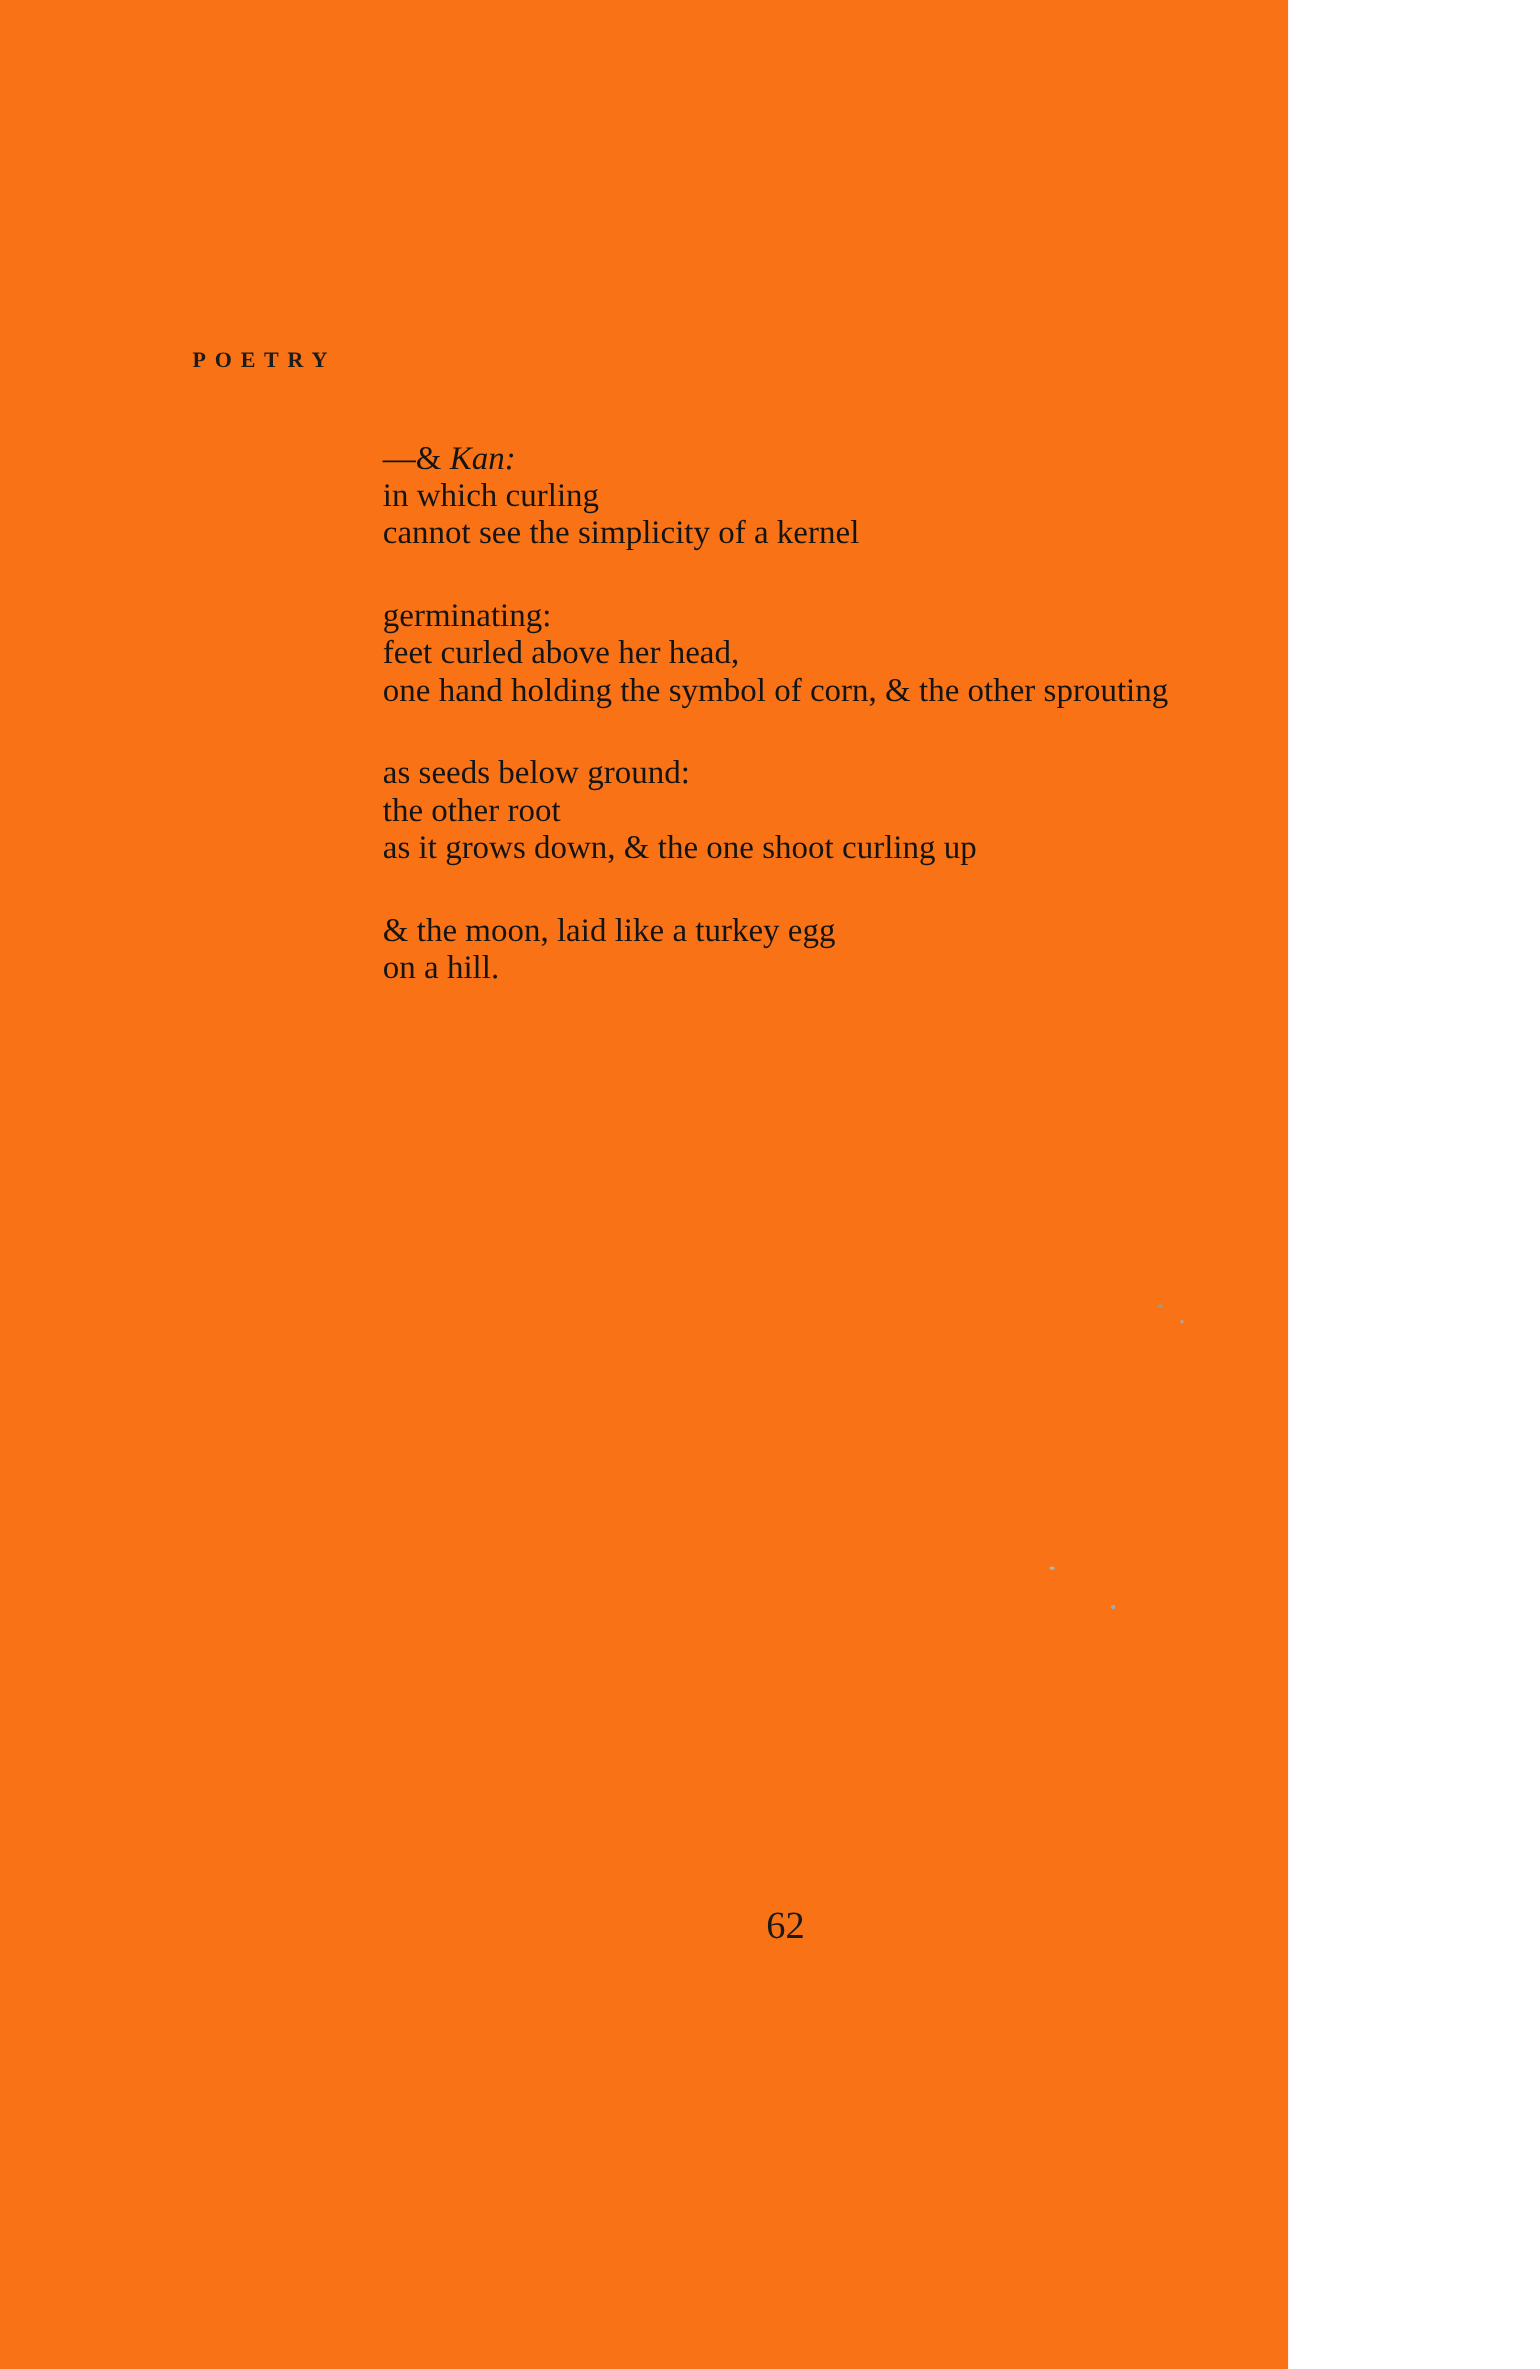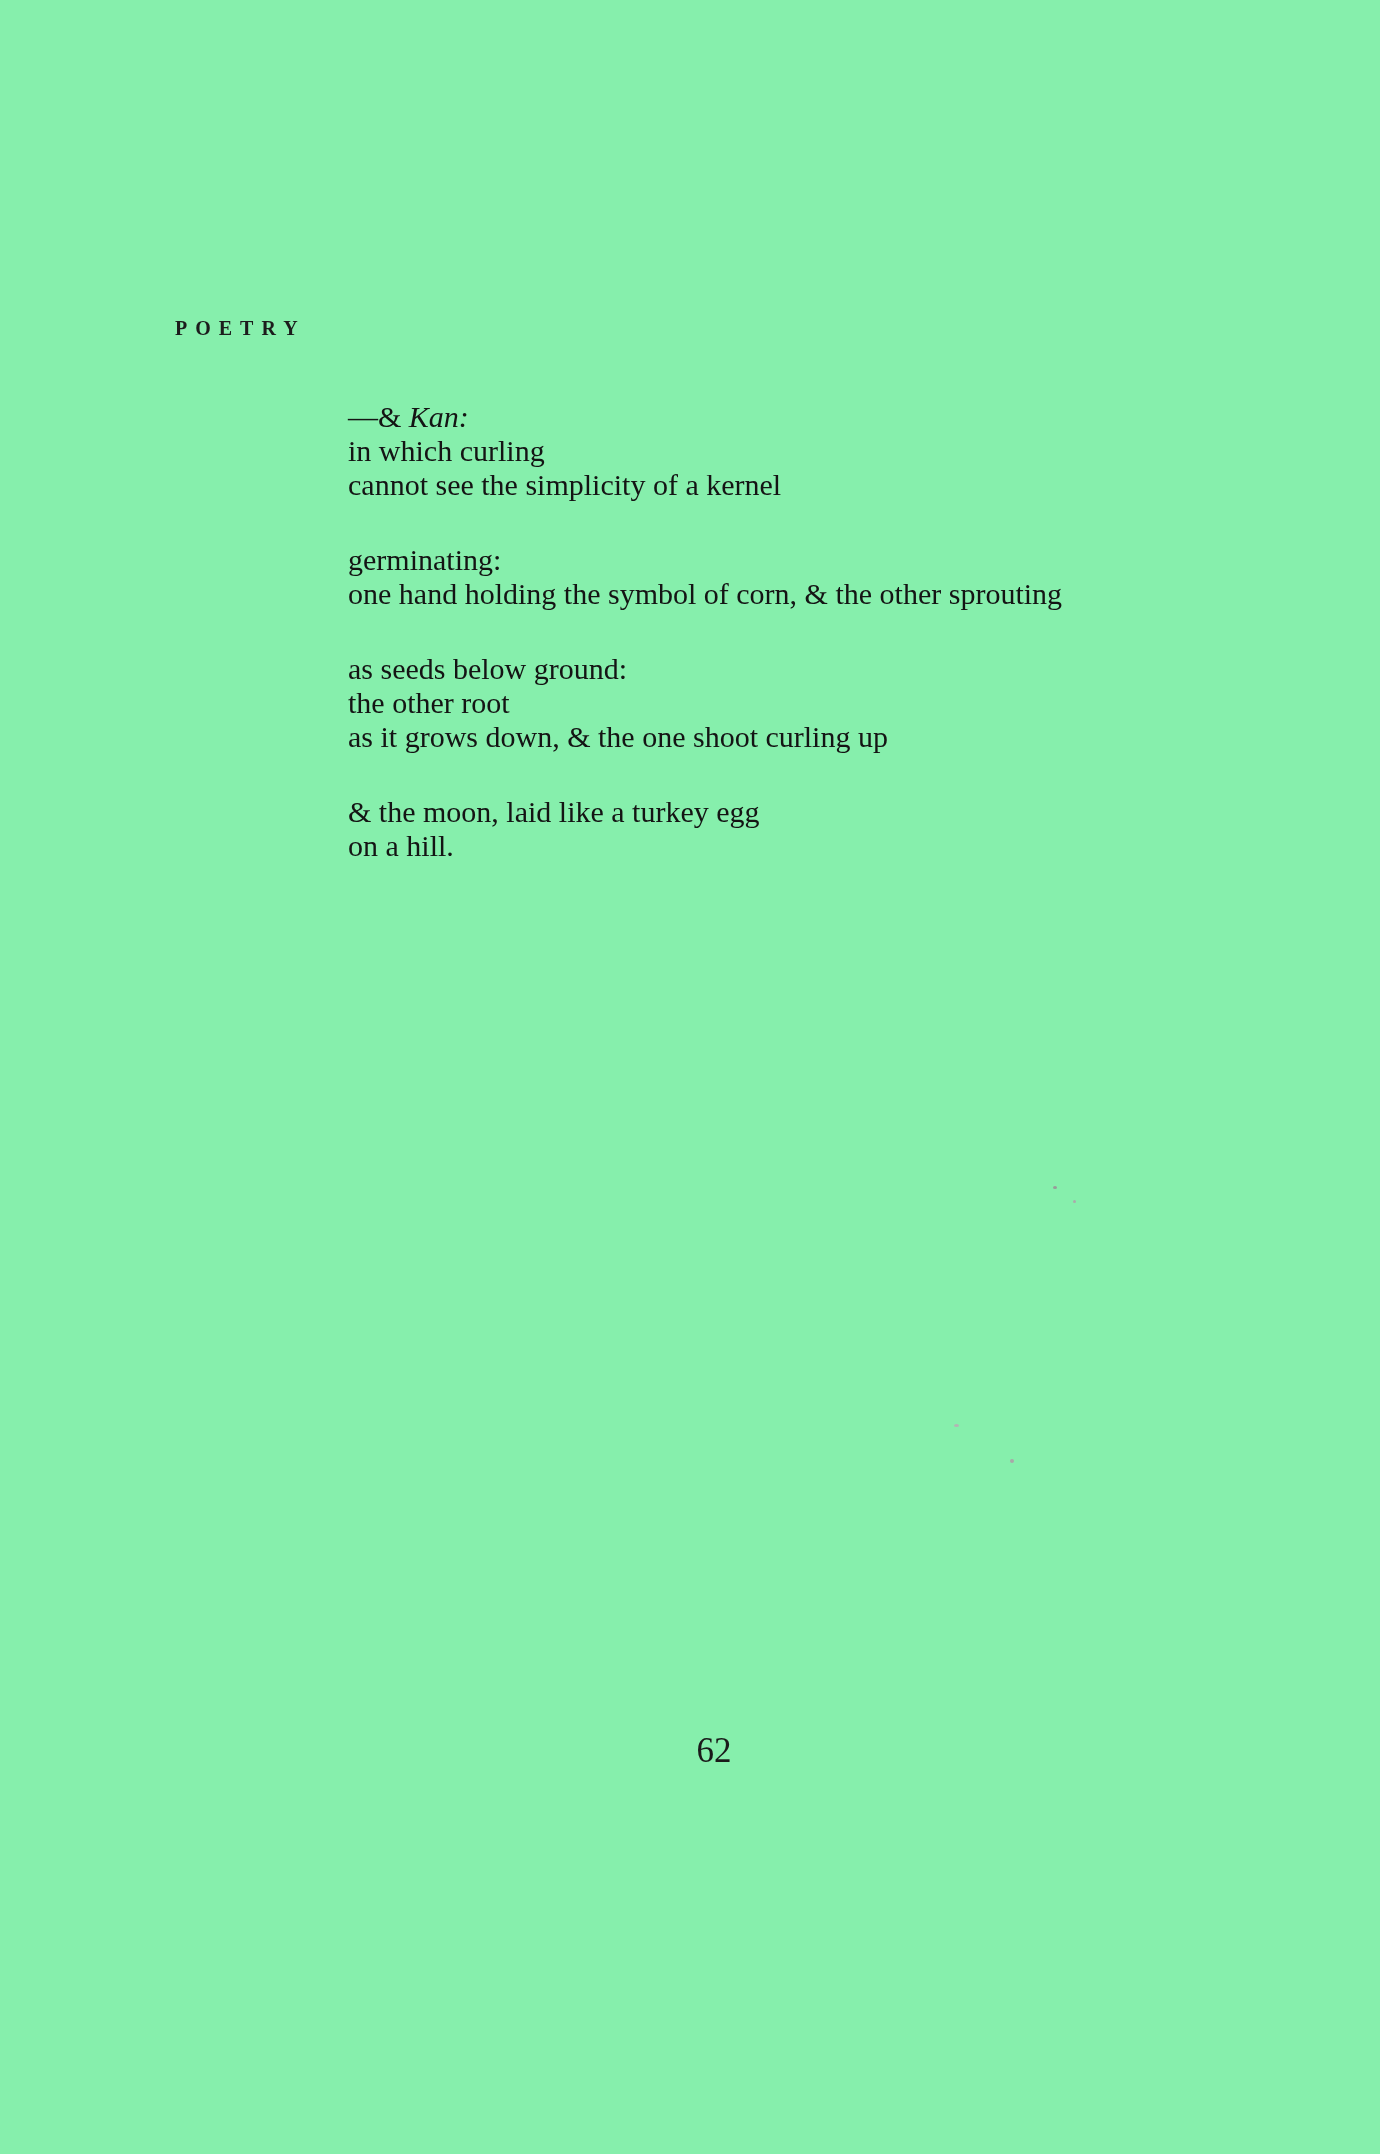--- a/index.html
+++ b/index.html
@@ -2,23 +2,23 @@
 <html><head>
 <meta charset="utf-8">
 <style>
   html, body {
     margin: 0;
     padding: 0;
     background: #ffffff;
   }
   .page {
     position: relative;
-    width: 1380px;
+    width: 1171px;
     height: 2154px;
-    background: #86efac;
+    background: #f97316;
     font-family: "Liberation Serif", serif;
     color: #161616;
     overflow: hidden;
   }
   .running-header {
     position: absolute;
     left: 175px;
     top: 317px;
     font-size: 20px;
     font-weight: 700;
@@ -67,20 +67,21 @@
   <div class="running-header">POETRY</div>
 
   <div class="poem">
       <div class="stanza">
         <div class="poem-line"><span class="">—&amp; </span><span class="italic">Kan:</span></div>
         <div class="poem-line"><span class="">in which curling</span></div>
         <div class="poem-line"><span class="">cannot see the simplicity of a kernel</span></div>
       </div>
       <div class="stanza">
         <div class="poem-line"><span class="">germinating:</span></div>
+        <div class="poem-line"><span class="">feet curled above her head,</span></div>
         <div class="poem-line"><span class="">one hand holding the symbol of corn, &amp; the other sprouting</span></div>
       </div>
       <div class="stanza">
         <div class="poem-line"><span class="">as seeds below ground:</span></div>
         <div class="poem-line"><span class="">the other root</span></div>
         <div class="poem-line"><span class="">as it grows down, &amp; the one shoot curling up</span></div>
       </div>
       <div class="stanza">
         <div class="poem-line"><span class="">&amp; the moon, laid like a turkey egg</span></div>
         <div class="poem-line"><span class="">on a hill.</span></div>

